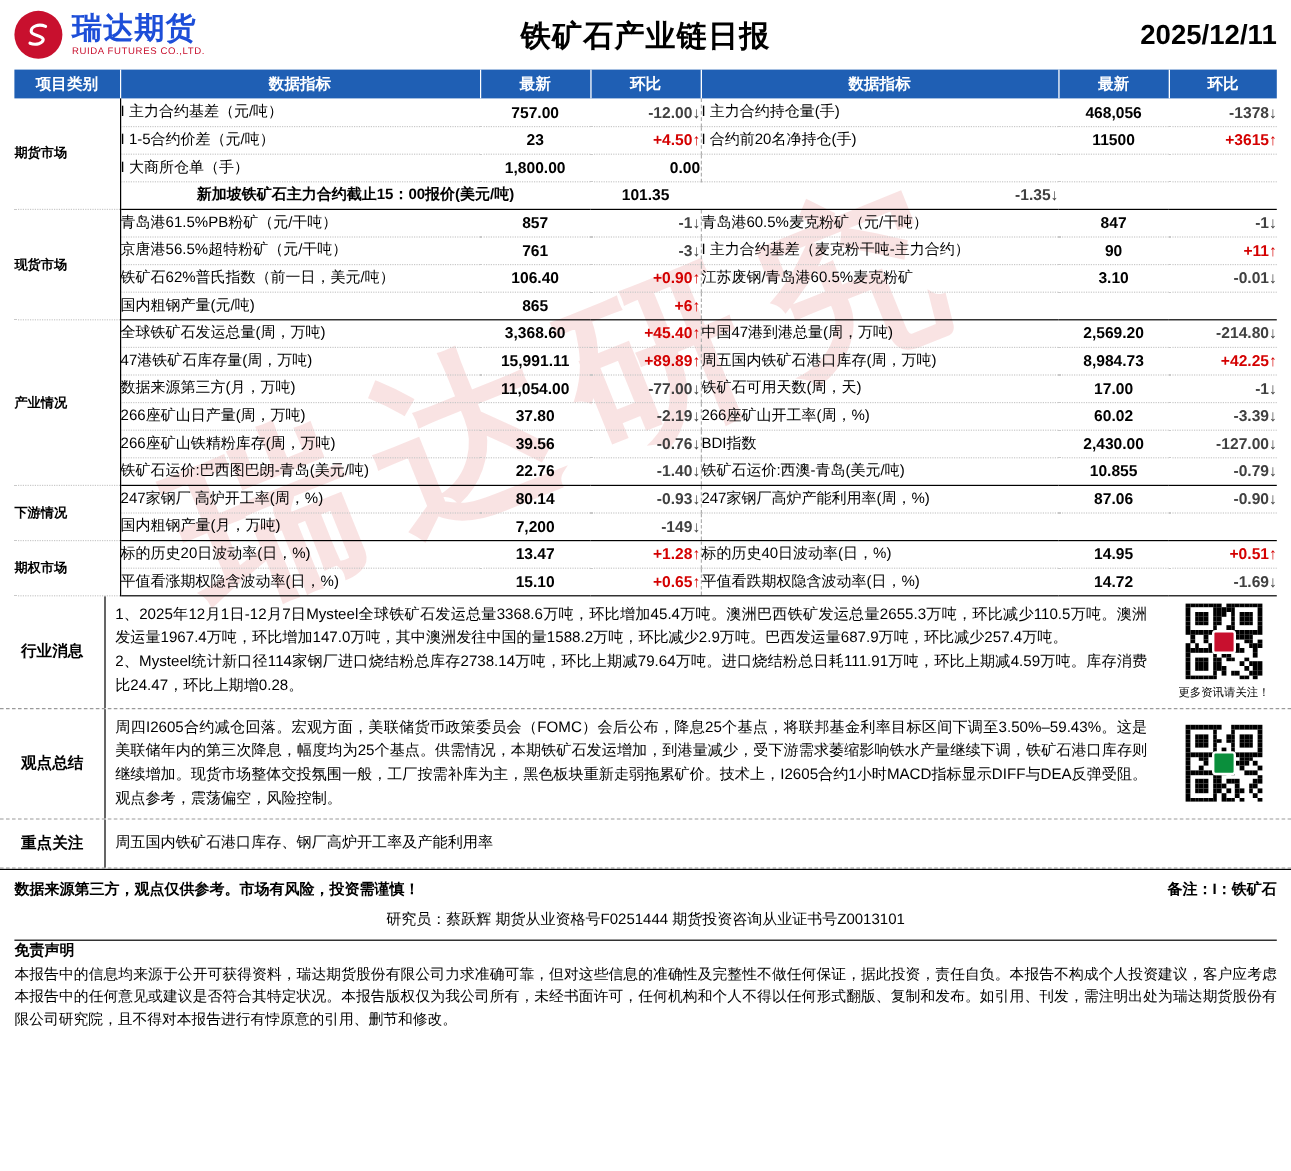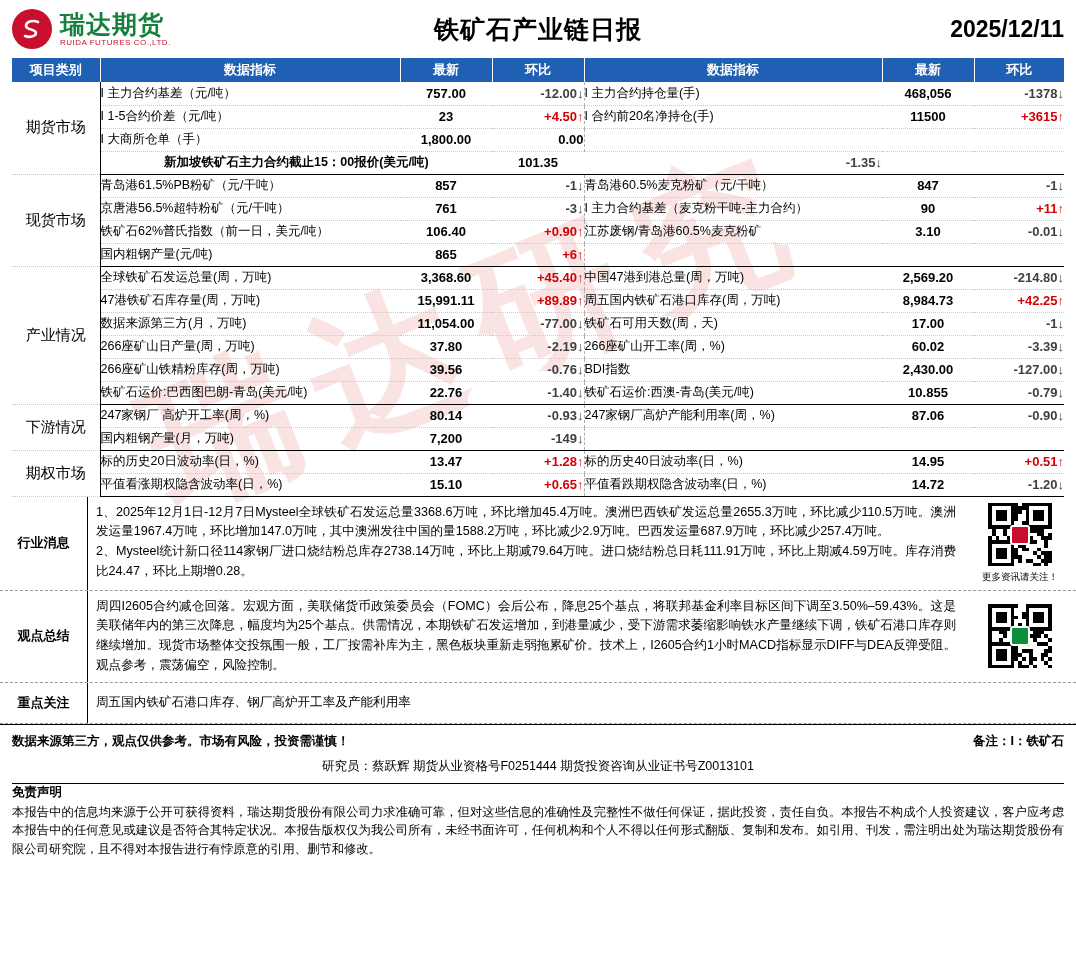--- a/index.html
+++ b/index.html
@@ -21,21 +21,21 @@
     position:relative;
   }
   .logo-wrap { display:flex; align-items:center; gap:8px; width:260px;}
   .logo-mark {
     width:40px;height:40px;border-radius:50%;
     background:#c8102e;
     display:flex;align-items:center;justify-content:center;
     color:#fff;font-size:22px;font-weight:bold;
     flex:0 0 auto;
   }
-  .logo-text-cn { font-size:25px; font-weight:bold; color:#15803d; letter-spacing:1px; line-height:1.05;}
+  .logo-text-cn { font-size:25px; font-weight:bold; color:#1d4ed8; letter-spacing:1px; line-height:1.05;}
   .logo-text-en { font-size:8px; color:#c8102e; letter-spacing:.5px;}
   .doc-title {
     position:absolute; left:0; right:0; text-align:center;
     font-size:25px; font-weight:bold; letter-spacing:1px;
     pointer-events:none;
   }
   .doc-date { margin-left:auto; font-size:23px; font-weight:bold; }
 
   
   .watermark {
@@ -52,21 +52,21 @@
   }
   
   table.main { width:1052px; margin:0 12px; border-collapse:collapse; position:relative; z-index:1;}
   table.main td, table.main th { padding:0; }
   .thead th {
     background:#1f5fb4; color:#fff; font-size:13px; font-weight:bold;
     height:24px; text-align:center; border-right:1px solid #fff;
   }
   .thead th:last-child{border-right:none;}
   .cat-cell {
-    text-align:center; font-weight:normal; font-size:15px;
+    text-align:left; font-weight:bold; font-size:11px;
     border-right:1px solid #000;
     border-bottom:1px solid #000;
     width:88px;
   }
   .r { height:23px; }
   .lbl { padding-left:4px; font-size:12.5px; white-space:nowrap; }
   .num { text-align:center; font-weight:bold; font-size:13px; }
   .chg { text-align:right; padding-right:6px; font-weight:bold; font-size:13px; }
   .dn { color:#404040; }
   .up { color:#d40000; }
@@ -297,21 +297,21 @@
         <td class="lbl dash-mid">标的历史40日波动率(日，%)</td>
         <td class="num">14.95</td>
         <td class="chg up">+0.51↑</td>
       </tr>
       <tr class="r sep-row">
         <td class="lbl">平值看涨期权隐含波动率(日，%)</td>
         <td class="num">15.10</td>
         <td class="chg up">+0.65↑</td>
         <td class="lbl dash-mid">平值看跌期权隐含波动率(日，%)</td>
         <td class="num">14.72</td>
-        <td class="chg dn">-1.20↓</td>
+        <td class="chg dn">-1.69↓</td>
       </tr>
     </tbody>
 </table>
 
 <div class="block">
   <div class="cat">行业消息</div>
   <div class="body">
     <div>1、2025年12月1日-12月7日Mysteel全球铁矿石发运总量3368.6万吨，环比增加45.4万吨。澳洲巴西铁矿发运总量2655.3万吨，环比减少110.5万吨。澳洲发运量1967.4万吨，环比增加147.0万吨，其中澳洲发往中国的量1588.2万吨，环比减少2.9万吨。巴西发运量687.9万吨，环比减少257.4万吨。</div>
     <div>2、Mysteel统计新口径114家钢厂进口烧结粉总库存2738.14万吨，环比上期减79.64万吨。进口烧结粉总日耗111.91万吨，环比上期减4.59万吨。库存消费比24.47，环比上期增0.28。</div>
   </div>

